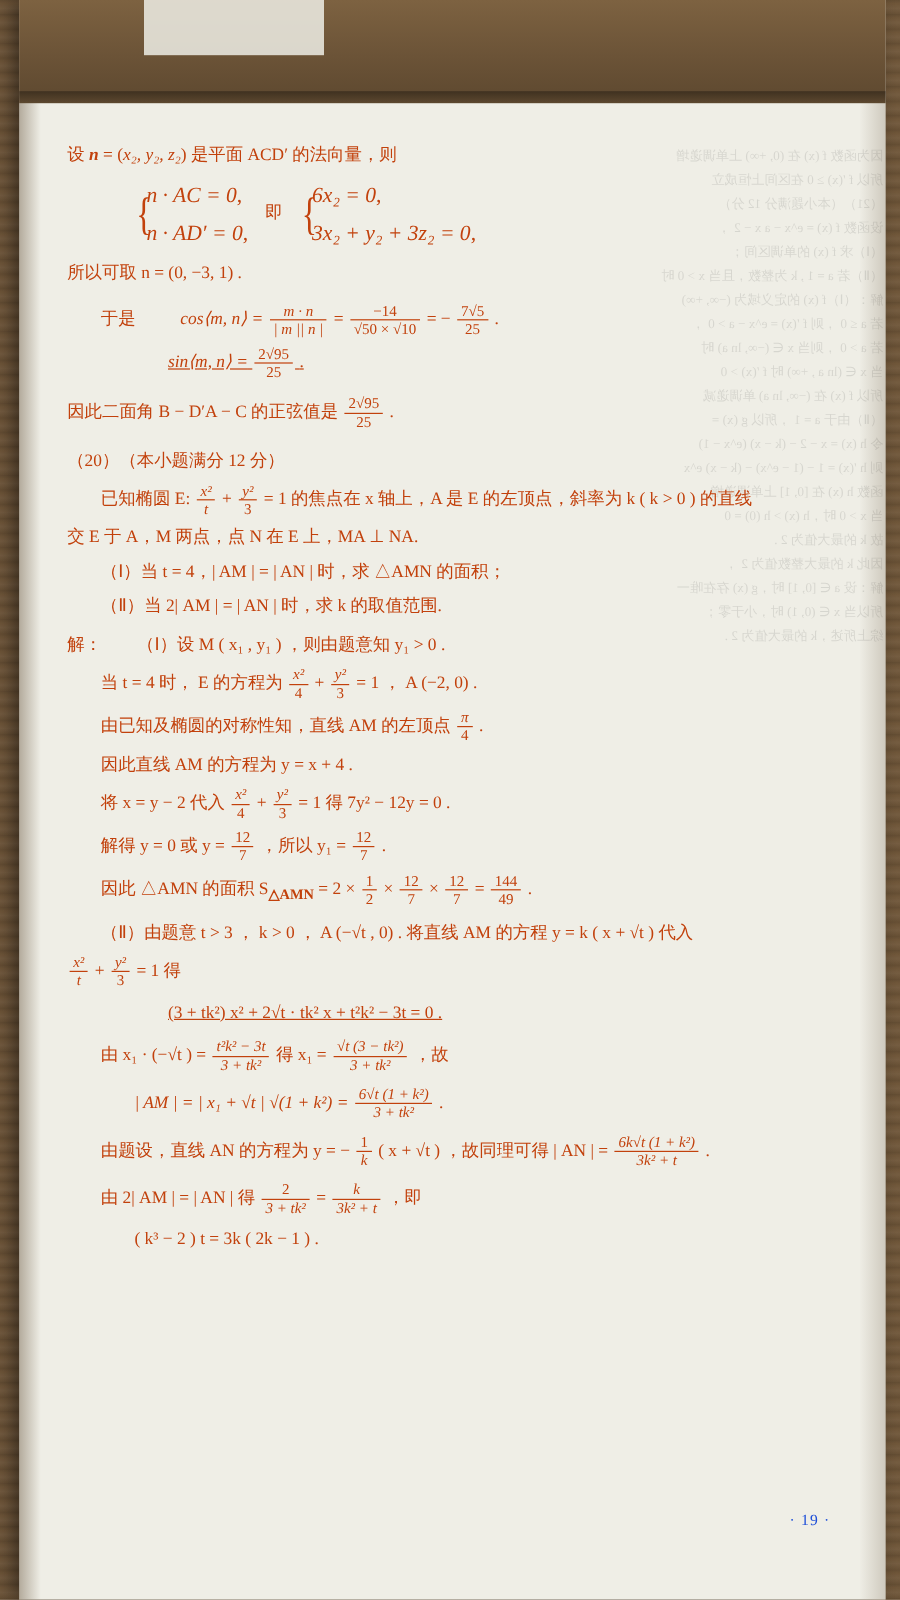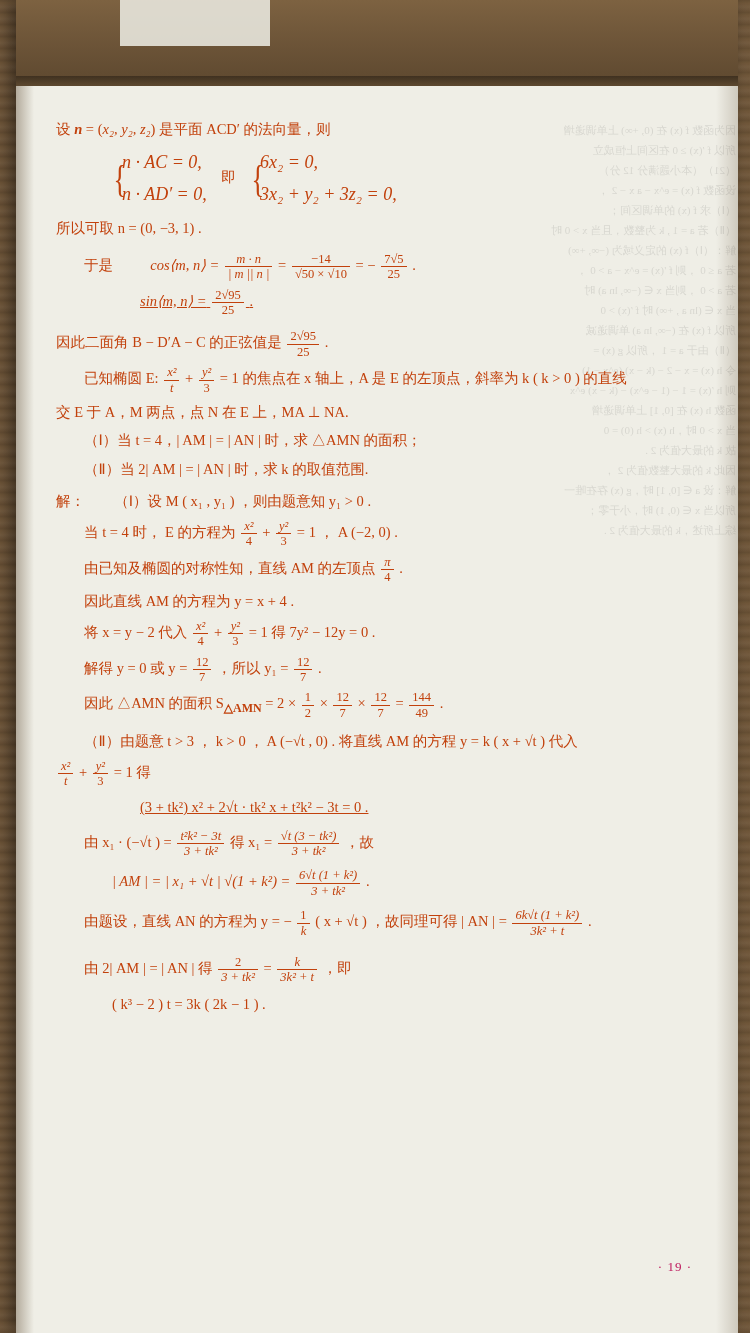--- a/index.html
+++ b/index.html
@@ -58,21 +58,21 @@
   .sys{display:inline-flex;align-items:center;vertical-align:middle;}
   .brace{
     display:inline-block;width:10px;
     font-size:38px;line-height:34px;
     font-family:"Liberation Serif", serif;
     transform:scaleX(.7);
   }
   .sysrows{display:inline-block;font-size:18px;line-height:1.75;}
   .pageno{
     position:absolute;right:46px;bottom:58px;
-    font-size:13px;color:#be185d;letter-spacing:1px;
+    font-size:13px;color:#1d4ed8;letter-spacing:1px;
   }
   .topedge{
     position:absolute;left:16px;top:0;width:722px;height:86px;
     background:linear-gradient(180deg,#7d6241 0%, #6b5337 55%, #5d482f 100%);
   }
   .topedge:after{
     content:"";position:absolute;left:0;right:0;bottom:0;height:10px;
     background:linear-gradient(180deg, rgba(0,0,0,.35), rgba(0,0,0,0));
   }
   .scrap{
@@ -169,20 +169,21 @@
 
     <p class="line" style="margin-top:12px">
       <span>因此二面角 B − D′A − C 的正弦值是</span>
       <span class="frac">
         <span class="num">2√95</span>
         <span class="den">25</span>
       </span>
       <span>.</span>
     </p>
 
+    <p class="line" style="margin-top:14px">（20）（本小题满分 12 分）</p>
 
     <p class="line indent">
       <span>已知椭圆 E:</span>
       <span class="frac">
         <span class="num it">x²</span>
         <span class="den it">t</span>
       </span>
       <span>+</span>
       <span class="frac">
         <span class="num it">y²</span>
@@ -326,21 +327,21 @@
         <span class="den it">k</span>
       </span>
       <span>( x + √t ) ，故同理可得 | AN | =</span>
       <span class="frac">
         <span class="num it">6k√t (1 + k²)</span>
         <span class="den it">3k² + t</span>
       </span>
       <span>.</span>
     </p>
 
-    <p class="line indent" style="margin-top:17px">
+    <p class="line indent" style="margin-top:10px">
       <span>由 2| AM | = | AN | 得</span>
       <span class="frac">
         <span class="num">2</span>
         <span class="den it">3 + tk²</span>
       </span>
       <span>=</span>
       <span class="frac">
         <span class="num it">k</span>
         <span class="den it">3k² + t</span>
       </span>

